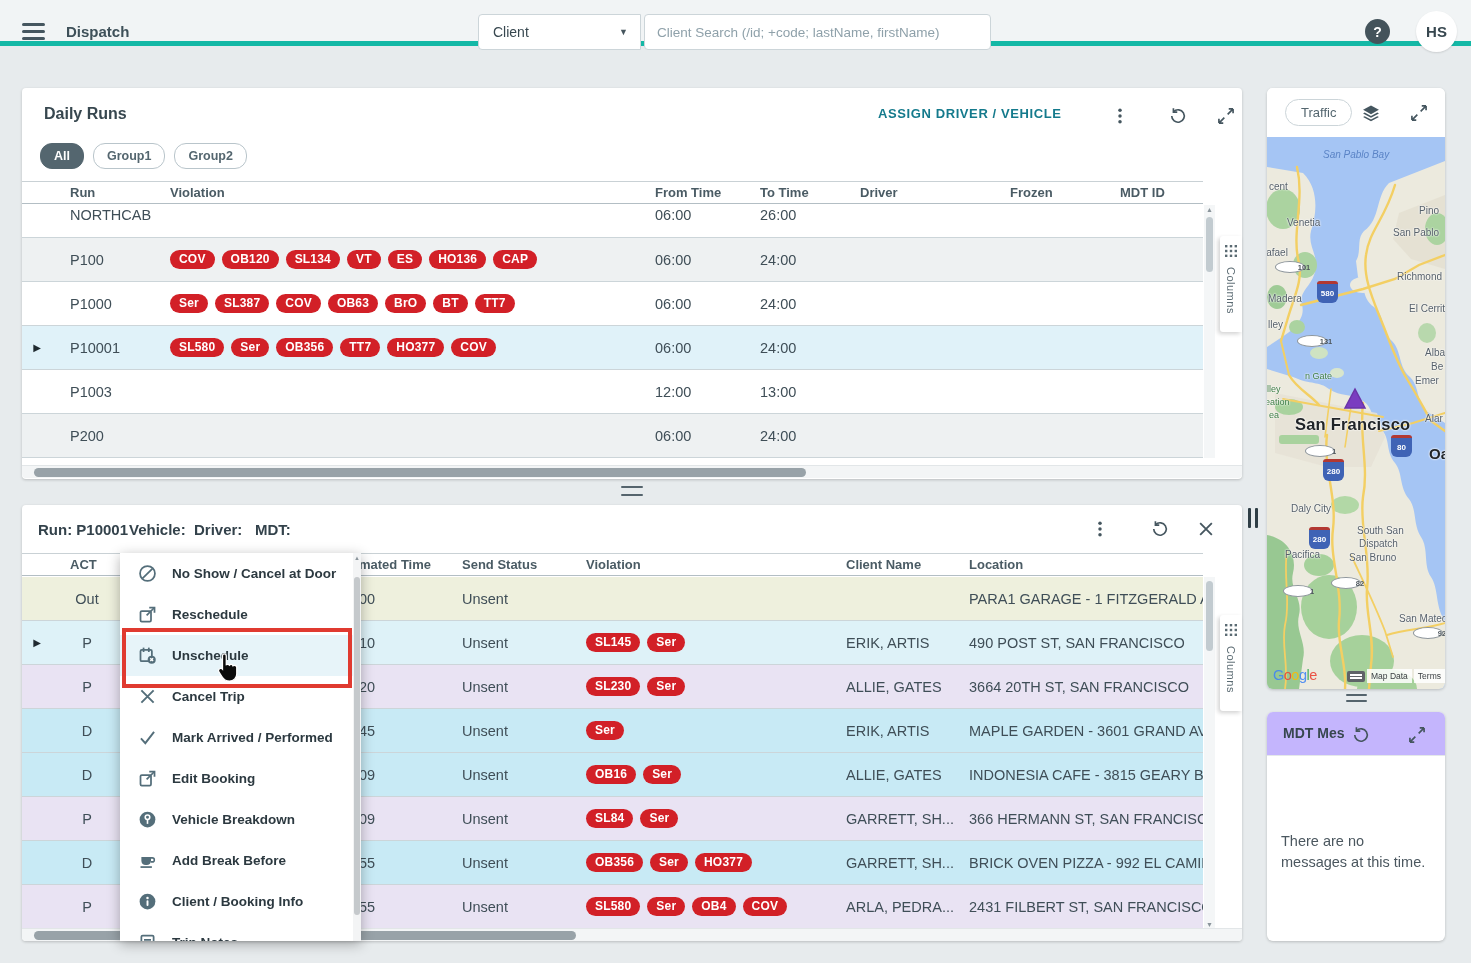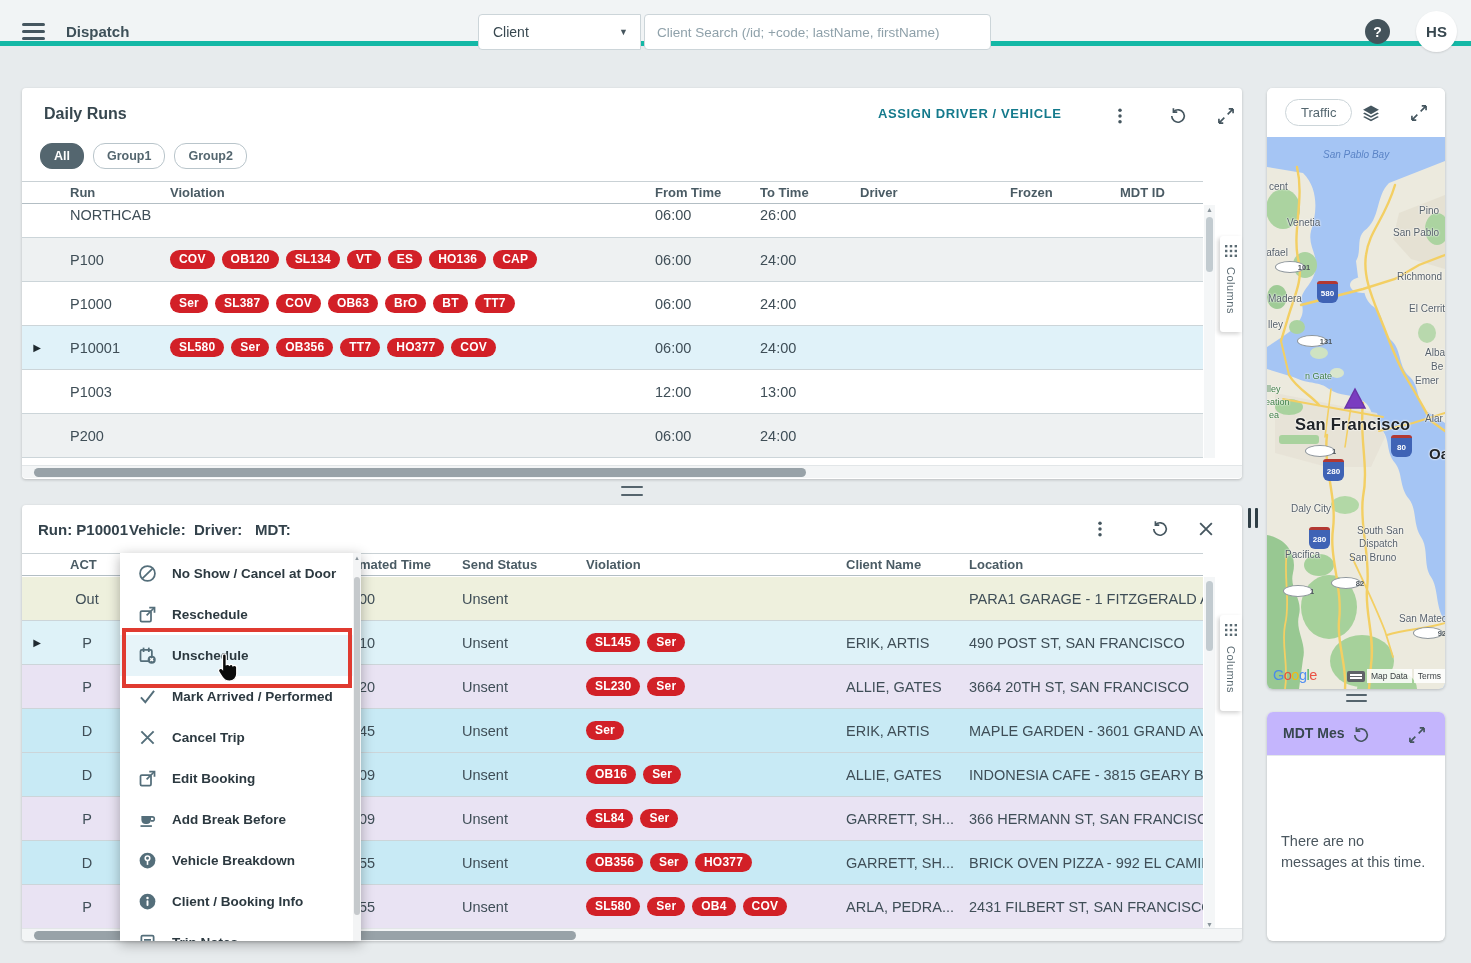--- a/index.html
+++ b/index.html
@@ -479,62 +479,62 @@
             <line x1="13.5" y1="3" x2="13.5" y2="8"></line>
             <circle cx="16.8" cy="16.8" r="4.6" fill="#546e7a" stroke="none"></circle>
             <path d="M15.2 15.2 l3.2 3.2 M18.4 15.2 l-3.2 3.2" stroke="#fff" stroke-width="1.6"></path>
           </svg>
         </span>
         <span class="mi-label">Unschedule</span>
       </div>
       <div class="menu-item">
         <span class="mi-icon">
           <svg viewBox="0 0 24 24" fill="none" stroke="#546e7a" stroke-width="2.2">
+            <path d="M5 5 L19 19 M19 5 L5 19"></path>
+          </svg>
+        </span>
+        <span class="mi-label">Cancel Trip</span>
+      </div>
+      <div class="menu-item">
+        <span class="mi-icon">
+          <svg viewBox="0 0 24 24" fill="none" stroke="#546e7a" stroke-width="2.2">
             <path d="M4.5 13 l5 5.5 L19.5 5.5"></path>
           </svg>
         </span>
         <span class="mi-label">Mark Arrived / Performed</span>
-      </div>
-      <div class="menu-item">
-        <span class="mi-icon">
-          <svg viewBox="0 0 24 24" fill="none" stroke="#546e7a" stroke-width="2.2">
-            <path d="M5 5 L19 19 M19 5 L5 19"></path>
-          </svg>
-        </span>
-        <span class="mi-label">Cancel Trip</span>
       </div>
       <div class="menu-item">
         <span class="mi-icon">
           <svg viewBox="0 0 24 24" fill="none" stroke="#546e7a" stroke-width="2">
             <rect x="4" y="8" width="12" height="12" rx="1.5"></rect>
             <path d="M11 13 L20 4"></path>
             <path d="M14 4 h6 v6"></path>
           </svg>
         </span>
         <span class="mi-label">Edit Booking</span>
       </div>
       <div class="menu-item">
         <span class="mi-icon">
           <svg viewBox="0 0 24 24">
+            <circle cx="12" cy="12" r="9" fill="#546e7a"></circle>
+            <circle cx="12" cy="9.5" r="2.6" fill="none" stroke="#fff" stroke-width="1.8"></circle>
+            <line x1="12" y1="12" x2="12" y2="17" stroke="#fff" stroke-width="1.8"></line>
+          </svg>
+        </span>
+        <span class="mi-label">Vehicle Breakdown</span>
+      </div>
+      <div class="menu-item">
+        <span class="mi-icon">
+          <svg viewBox="0 0 24 24">
             <path d="M5 8 h11 v4.5 a5 5 0 0 1 -5 4.5 h-1 a5 5 0 0 1 -5 -4.5 Z" fill="#546e7a"></path>
             <path d="M16 9 h1.5 a2.3 2.3 0 0 1 0 4.6 H16" fill="none" stroke="#546e7a" stroke-width="1.8"></path>
             <line x1="4" y1="19.5" x2="17" y2="19.5" stroke="#546e7a" stroke-width="2"></line>
           </svg>
         </span>
         <span class="mi-label">Add Break Before</span>
-      </div>
-      <div class="menu-item">
-        <span class="mi-icon">
-          <svg viewBox="0 0 24 24">
-            <circle cx="12" cy="12" r="9" fill="#546e7a"></circle>
-            <circle cx="12" cy="9.5" r="2.6" fill="none" stroke="#fff" stroke-width="1.8"></circle>
-            <line x1="12" y1="12" x2="12" y2="17" stroke="#fff" stroke-width="1.8"></line>
-          </svg>
-        </span>
-        <span class="mi-label">Vehicle Breakdown</span>
       </div>
       <div class="menu-item">
         <span class="mi-icon">
           <svg viewBox="0 0 24 24">
             <circle cx="12" cy="12" r="9" fill="#546e7a"></circle>
             <circle cx="12" cy="8" r="1.4" fill="#fff"></circle>
             <rect x="10.9" y="10.5" width="2.2" height="6.5" rx="1" fill="#fff"></rect>
           </svg>
         </span>
         <span class="mi-label">Client / Booking Info</span>

